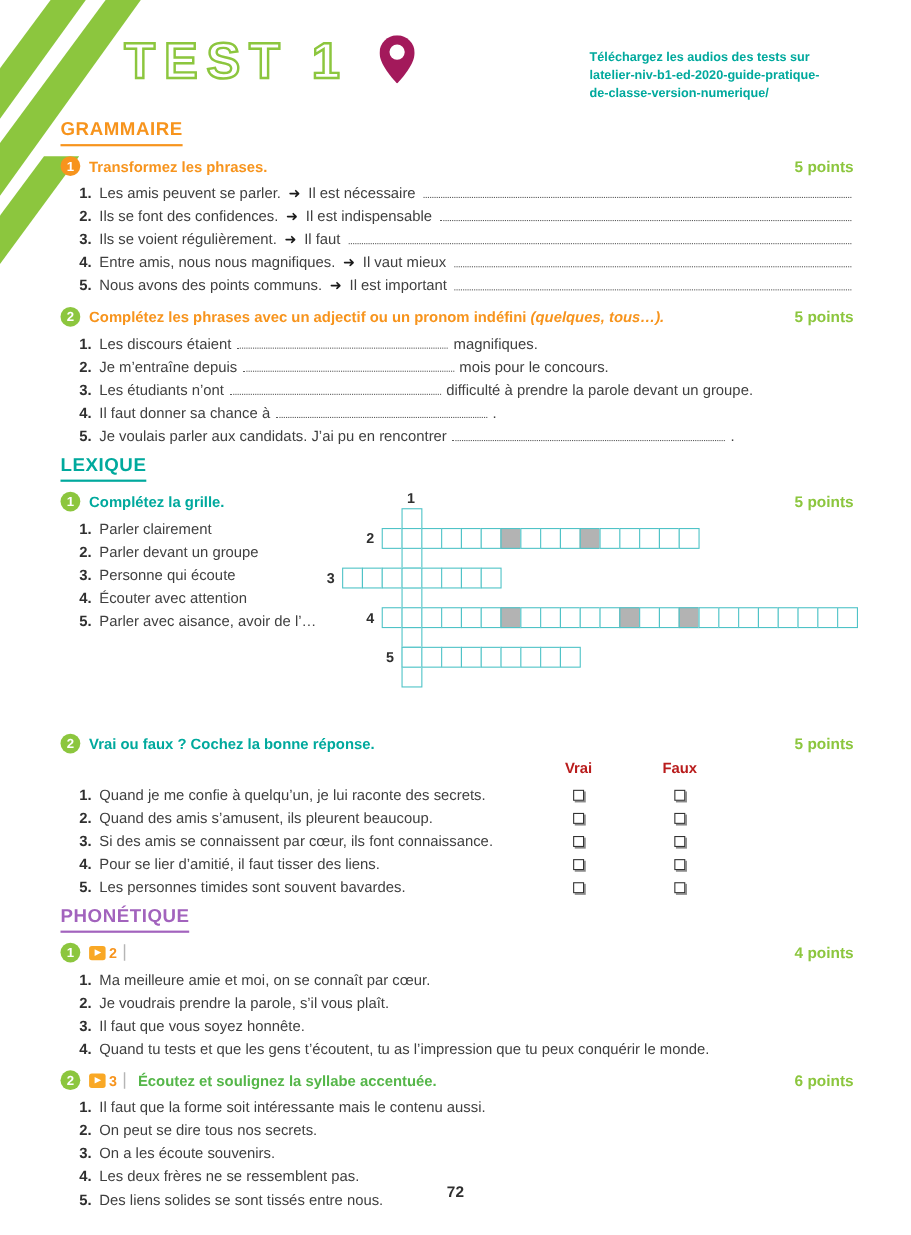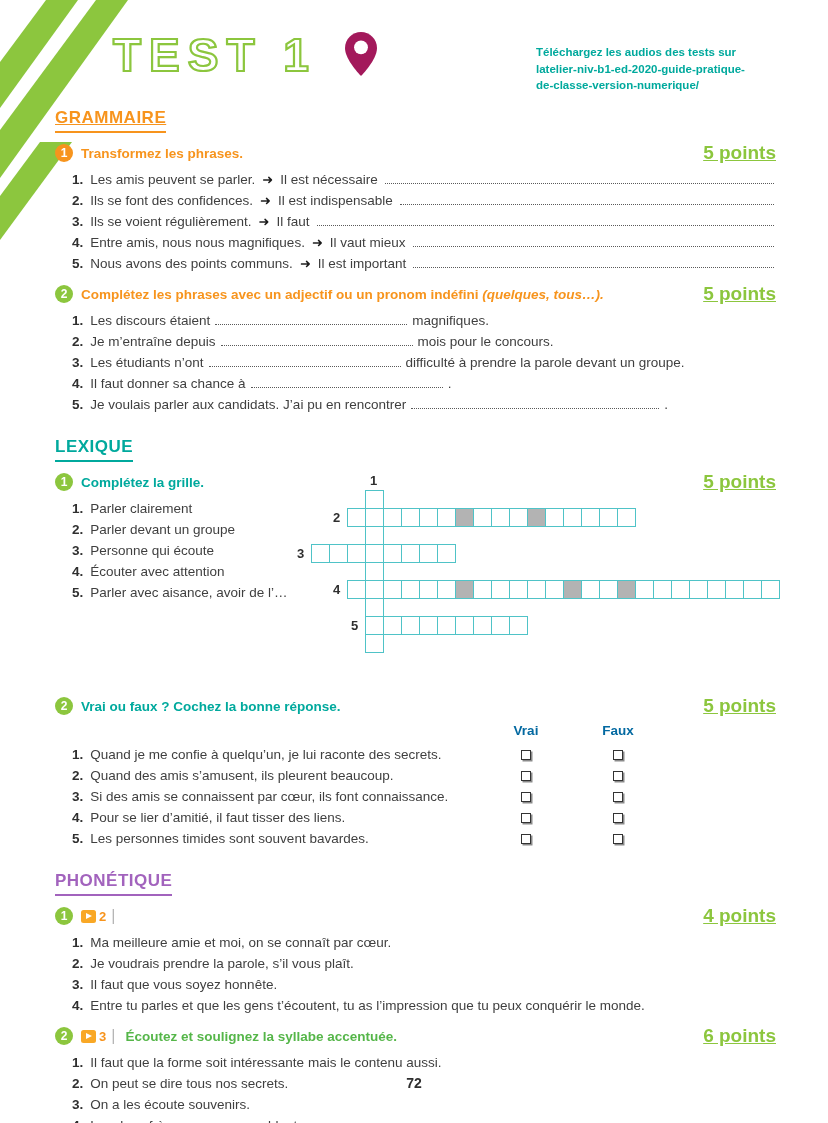--- a/index.html
+++ b/index.html
@@ -18,37 +18,37 @@
     color:#fff; -webkit-text-stroke:2.2px #8cc63e;
     text-shadow:0 0 1px #8cc63e; margin-left:58px;
   }
   .pin { margin-left:28px; margin-top:2px; }
   .note { margin-left:auto; width:240px; padding-top:14px;
     color:#00a99d; font-weight:bold; font-size:11.5px; line-height:1.45; }
 
   
   .sec-h { display:inline-block; font-size:17px; font-weight:bold; letter-spacing:.5px;
     padding-bottom:3px; border-bottom:2.5px solid currentColor; }
-  .sec-h.orange { color:#f7941d;text-decoration:underline; }
+  .sec-h.orange { color:#f7941d; }
   .sec-h.teal   { color:#00a99d; }
   .sec-h.purple { color:#a263bd; }
 
   
   .ex-head { display:flex; align-items:center; gap:8px; margin-top:9px; margin-bottom:5px; }
   .ex-circle { width:18px; height:18px; border-radius:50%; flex:0 0 18px;
     color:#fff; font-size:12px; font-weight:bold;
     display:flex; align-items:center; justify-content:center; }
   .ex-circle.orange { background:#f7941d; }
   .ex-circle.green  { background:#8cc63e; }
   .ex-title { font-size:13.5px; font-weight:bold; }
   .ex-title.orange { color:#f7941d; }
   .ex-title.teal   { color:#00a99d; }
   .ex-title.green  { color:#55b649; }
   .ex-title .it { font-style:italic; }
-  .points { margin-left:auto; color:#8cc63e; font-weight:bold; font-size:19px; white-space:nowrap;text-decoration:underline; }
+  .points { margin-left:auto; color:#8cc63e; font-weight:bold; font-size:14px; white-space:nowrap; }
 
   .ex-body { margin-left:17px; }
   .item { display:flex; align-items:baseline; font-size:13.5px; line-height:21px; }
   .inum { font-weight:bold; margin-right:7px; color:#2f2f2f; }
   .arrow { margin:0 7px; color:#1a1a1a; font-size:13px; }
   .dotfill { flex:1; border-bottom:1.5px dotted #5a5a5a; margin:0 2px 4px 7px; min-width:28px; }
   .blank { display:inline-block; width:192px; border-bottom:1.5px dotted #5a5a5a;
     height:11px; margin:0 5px; }
   .blank.wide { width:248px; }
 
@@ -63,31 +63,31 @@
 
   
   .lex1-body { position:relative; height:188px; margin-left:17px; }
   .clues { width:265px; }
   .crossword { position:absolute; left:225px; top:-22px; width:500px; height:205px; }
   .cw-cell { position:absolute; border:1px solid #4fc3c7; background:#fff; }
   .cw-cell.gray { background:#b3b3b3; }
   .cw-label { position:absolute; font-size:13px; font-weight:bold; color:#2f2f2f; }
 
   
-  .vf-head { display:flex; font-size:13.5px; font-weight:bold; color:#0369a1; margin:6px 0 6px 17px; }
+  .vf-head { display:flex; font-size:13.5px; font-weight:bold; color:#b91c1c; margin:6px 0 6px 17px; }
   .vf-sp { flex:1; }
   .vf-col { width:92px; text-align:center; }
   .vf-trail { width:112px; }
   .vf-row { display:flex; align-items:center; font-size:13.5px; line-height:21px; margin-left:17px; }
   .vf-row .stmt { flex:1; display:flex; align-items:baseline; }
   .vf-cbcell { width:92px; display:flex; justify-content:center; }
   .cbx { width:10px; height:10px; border:1.6px solid #333; background:#fff;
     box-shadow:1.5px 1.5px 0 #8a8a8a; }
 
-  .sec { margin-top:22px; }
+  .sec { margin-top:6px; }
   .sec.first { margin-top:14px; }
 
   .footer { position:absolute; bottom:32px; left:0; width:828px; text-align:center;
     font-size:14px; font-weight:bold; color:#2f2f2f; }
 </style>
 </head>
 <body>
 
 <svg class="stripes" width="220" height="240" viewBox="0 0 220 240">
   <g fill="#8cc63e">
@@ -406,21 +406,21 @@
       <div class="item">
         <span class="inum">2.</span>
         <span>Je voudrais prendre la parole, s’il vous plaît.</span>
       </div>
       <div class="item">
         <span class="inum">3.</span>
         <span>Il faut que vous soyez honnête.</span>
       </div>
       <div class="item">
         <span class="inum">4.</span>
-        <span>Entre tu parles et que les gens t’écoutent, tu as l’impression que tu peux conquérir le monde.</span>
+        <span>Quand tu tests et que les gens t’écoutent, tu as l’impression que tu peux conquérir le monde.</span>
       </div>
     </div>
 
     <div class="ex-head">
       <span class="ex-circle green">2</span>
       <span class="audio">
         <span class="audio-ico">
             <span class="tri"></span>
           </span>
         <span class="audio-num">3</span>

